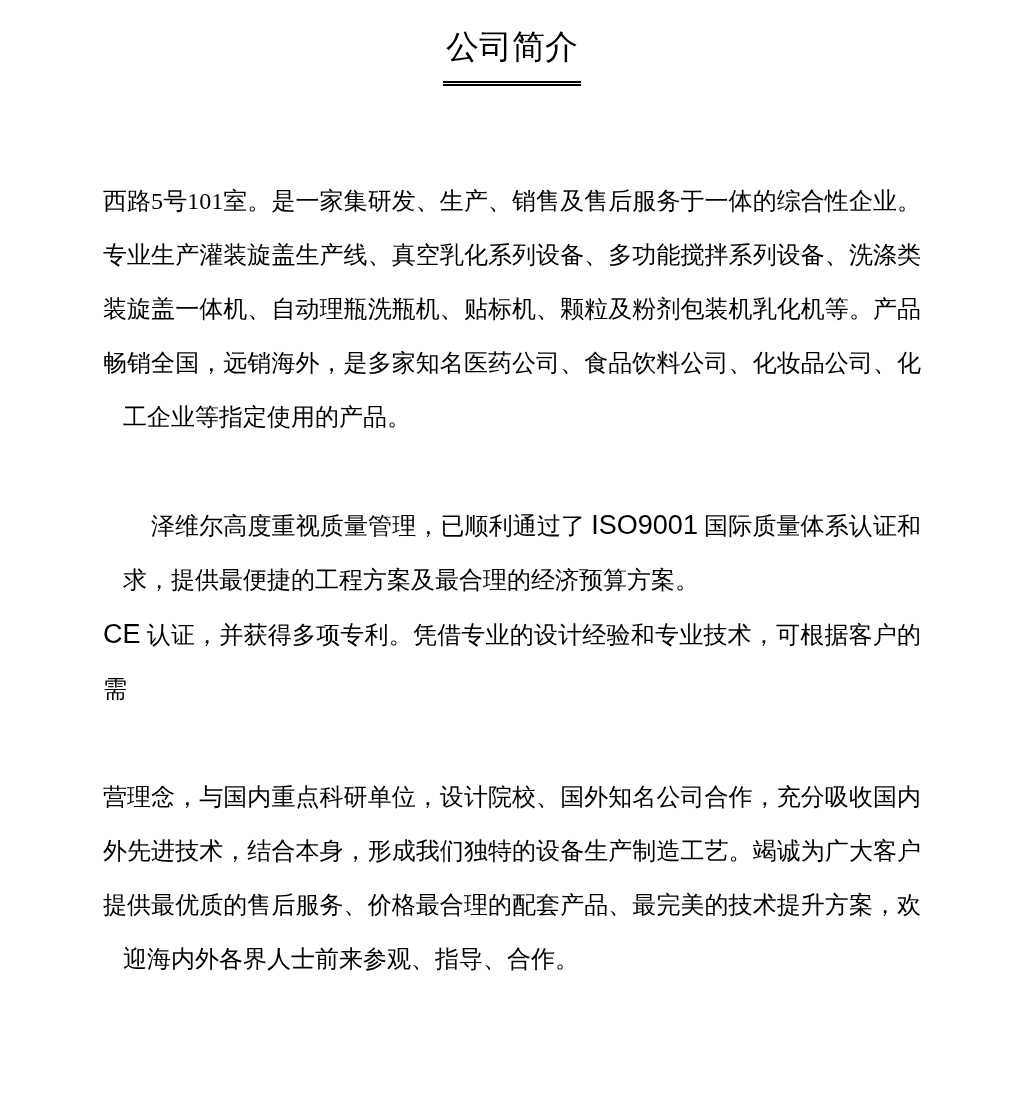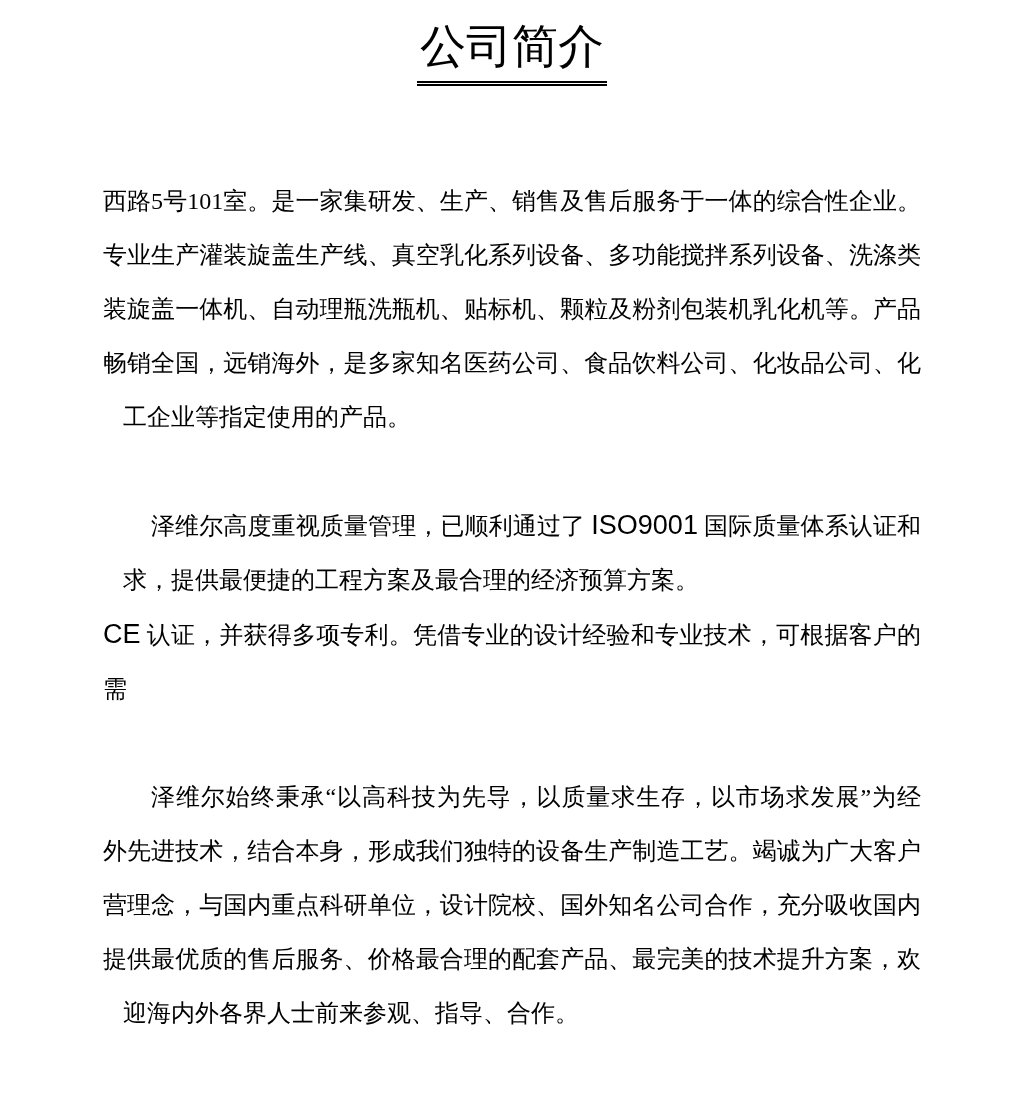--- a/index.html
+++ b/index.html
@@ -15,21 +15,21 @@
     width: 1024px;
     height: 1116px;
     box-sizing: border-box;
     padding-top: 16px;
     overflow: hidden;
     background: #ffffff;
   }
   .title-row { text-align: center; }
   .doc-title {
     display: inline-block;
-    font-size: 46px;
+    font-size: 33px;
     line-height: 62px;
     border-bottom: 5px double #000000;
     padding: 0 3px 3px 3px;
   }
   .doc-body {
     margin: 88px 103px 0 103px;
   }
   .para { margin: 0 0 54px 0; }
   .para:last-child { margin-bottom: 0; }
   .line {
@@ -61,20 +61,19 @@
         <div class="line">装旋盖一体机、自动理瓶洗瓶机、贴标机、颗粒及粉剂包装机乳化机等。产品</div>
         <div class="line">畅销全国，远销海外，是多家知名医药公司、食品饮料公司、化妆品公司、化</div>
         <div class="line last">工企业等指定使用的产品。</div>
       </div>
     <div class="para">
         <div class="line first">泽维尔高度重视质量管理，已顺利通过了 <span class="latin">ISO9001</span> 国际质量体系认证和</div>
         <div class="line last">求，提供最便捷的工程方案及最合理的经济预算方案。</div>
         <div class="line"><span class="latin">CE</span> 认证，并获得多项专利。凭借专业的设计经验和专业技术，可根据客户的需</div>
       </div>
     <div class="para">
-        <div class="line first">泽维尔始终秉承“以高科技为先导，以质量求生存，以市场求发展”为经</div>
+        <div class="line">营理念，与国内重点科研单位，设计院校、国外知名公司合作，充分吸收国内</div>
         <div class="line">外先进技术，结合本身，形成我们独特的设备生产制造工艺。竭诚为广大客户</div>
-        <div class="line">营理念，与国内重点科研单位，设计院校、国外知名公司合作，充分吸收国内</div>
         <div class="line">提供最优质的售后服务、价格最合理的配套产品、最完美的技术提升方案，欢</div>
         <div class="line last">迎海内外各界人士前来参观、指导、合作。</div>
       </div>
   </div>
 </div>
 
 </body></html>

